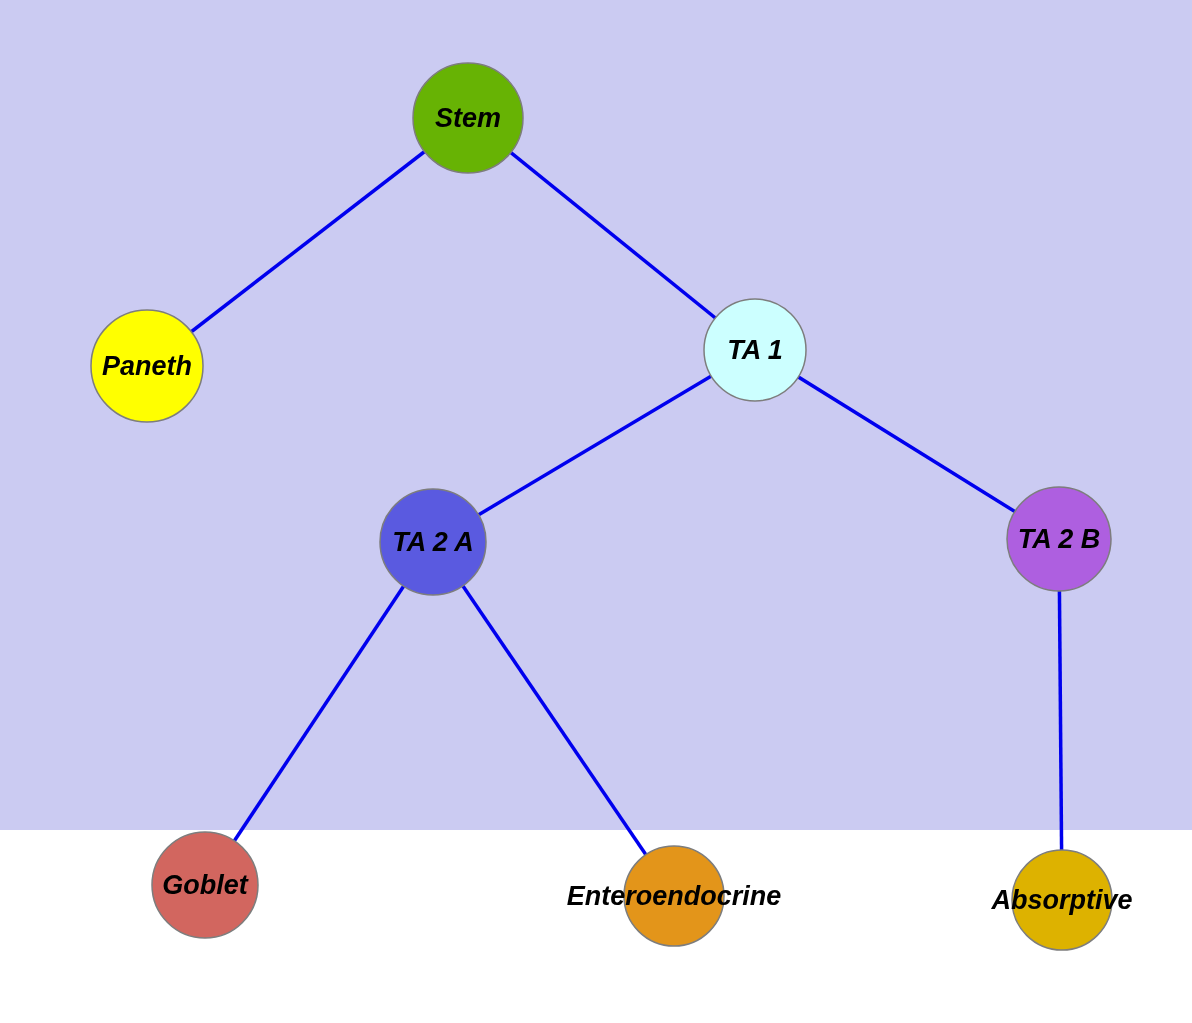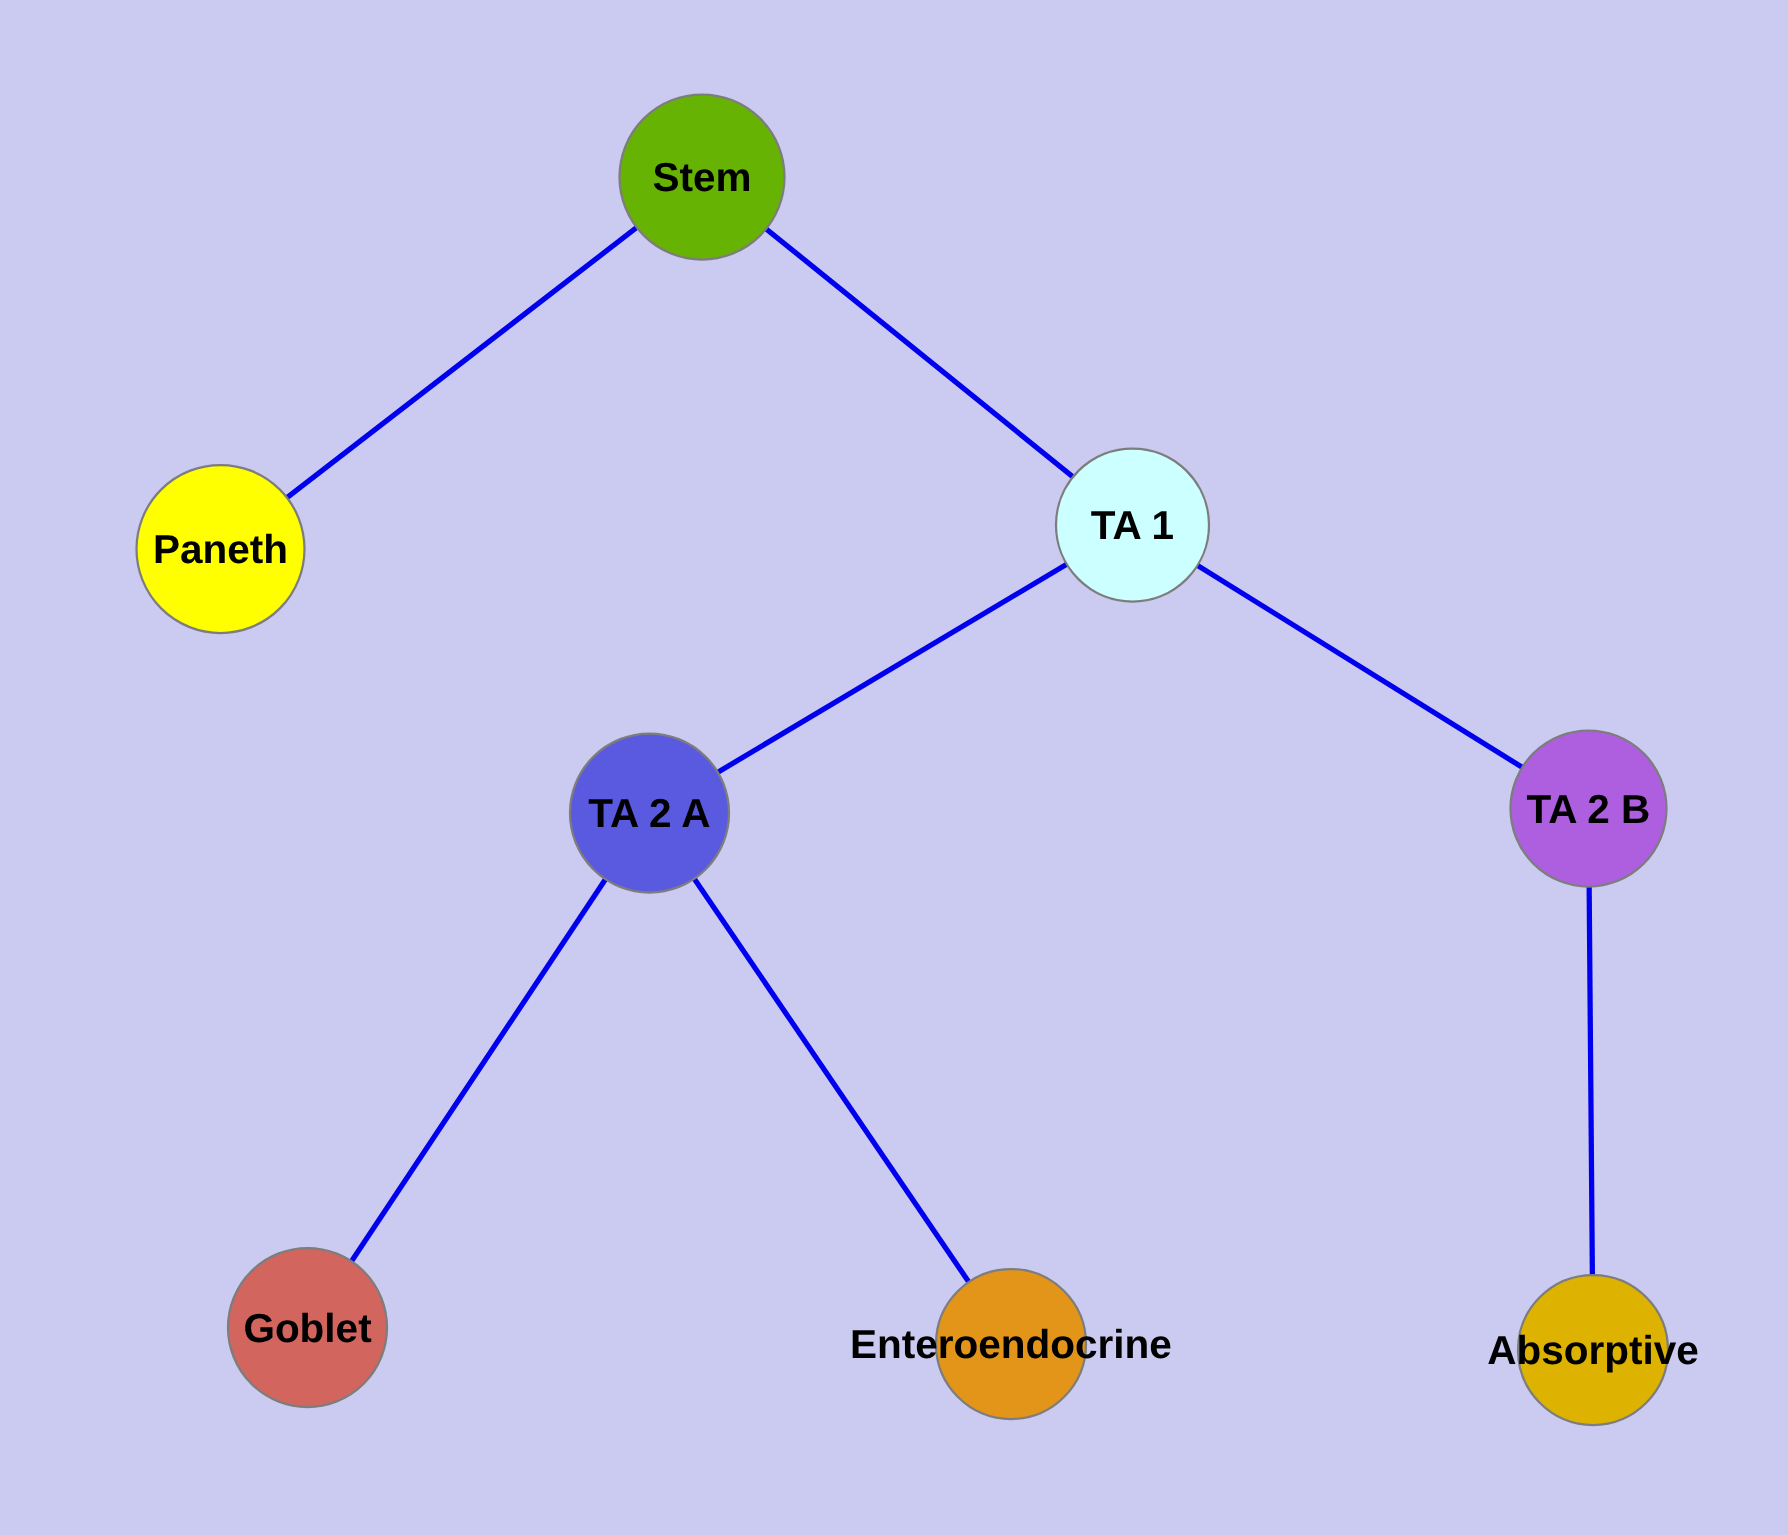--- a/index.html
+++ b/index.html
@@ -6,22 +6,23 @@
     margin: 0;
     padding: 0;
     width: 1192px;
     height: 1023px;
     overflow: hidden;
     font-family: "Liberation Sans", sans-serif;
   }
   .canvas-wrap {
     position: relative;
     width: 1192px;
-    height: 1023px;
+    height: 830px;
     background: #cbcbf2;
+    font-style: italic;
   }
   svg {
     display: block;
   }
   .node-label {
     font-family: "Liberation Sans", "DejaVu Sans", sans-serif;
     font-weight: bold;
     font-size: 27px;
     fill: #000000;
     text-anchor: middle;

